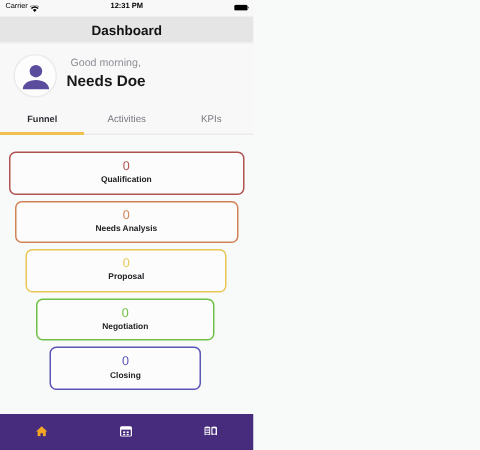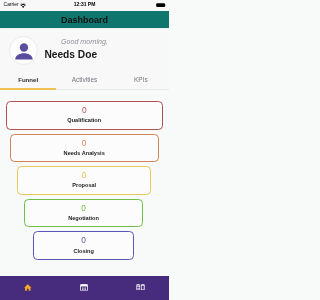--- a/index.html
+++ b/index.html
@@ -13,28 +13,28 @@
 
   
   .statusbar { position:absolute; left:0; top:0; width:169px; height:11px; background:#F8F8F9; }
   .sb-carrier { position:absolute; left:3.6px; top:2.3px; font-size:4.9px; line-height:5px; color:#000; }
   .sb-wifi { position:absolute; left:19.5px; top:2.9px; display:block; }
   .sb-time { position:absolute; left:0; top:2.2px; width:169px; text-align:center; font-size:5.0px; line-height:5px; font-weight:bold; color:#000; }
   .sb-batt { position:absolute; left:155.8px; top:2.6px; display:block; }
   .statusbar svg { display:block; }
 
   
-  .navbar { position:absolute; left:0; top:11px; width:169px; height:17.5px; background:#0f766e; border-bottom:1px solid #EFEFF1; }
+  .navbar { position:absolute; left:0; top:11px; width:169px; height:17.5px; background:#e5e5e5; border-bottom:1px solid #EFEFF1; }
   .nav-title { position:absolute; left:0; top:4.4px; width:169px; text-align:center; font-size:9px; font-weight:bold; color:#121212; }
 
   
   .greet { position:absolute; left:0; top:28.5px; width:169px; height:37.5px; background:#F8F8F9; }
   .avatar { position:absolute; left:9.3px; top:7.8px; width:28.8px; height:28.8px; border-radius:50%; border:1px solid #EBEBEE; background:#FDFDFD; }
   .avatar svg { position:absolute; left:5.2px; top:4.6px; display:block; }
-  .greet-hello { position:absolute; left:61px; top:10.2px; font-size:7.1px; line-height:7px; color:#8E8E96;font-style:italic; }
+  .greet-hello { position:absolute; left:47px; top:10.2px; font-size:7.1px; line-height:7px; color:#8E8E96; }
   .greet-name { position:absolute; left:44.4px; top:20.2px; font-size:10.2px; line-height:11px; font-weight:bold; color:#18181B; }
 
   
   .tabs { position:absolute; left:0; top:66px; width:169px; height:23.5px; background:#F8F8F9; }
   .tab { position:absolute; top:1.5px; height:23.5px; width:56.33px; display:flex; align-items:center; justify-content:center; font-size:6.5px; color:#77777F; }
   .tab.active { color:#2E2E34; font-weight:bold; font-size:6.1px; }
   .tabline { position:absolute; left:0; bottom:0; width:169px; height:1px; background:#EAEAEE; }
   .tabind { position:absolute; left:0; bottom:0; width:56.33px; height:1.6px; background:#F0C050; }
 
   

